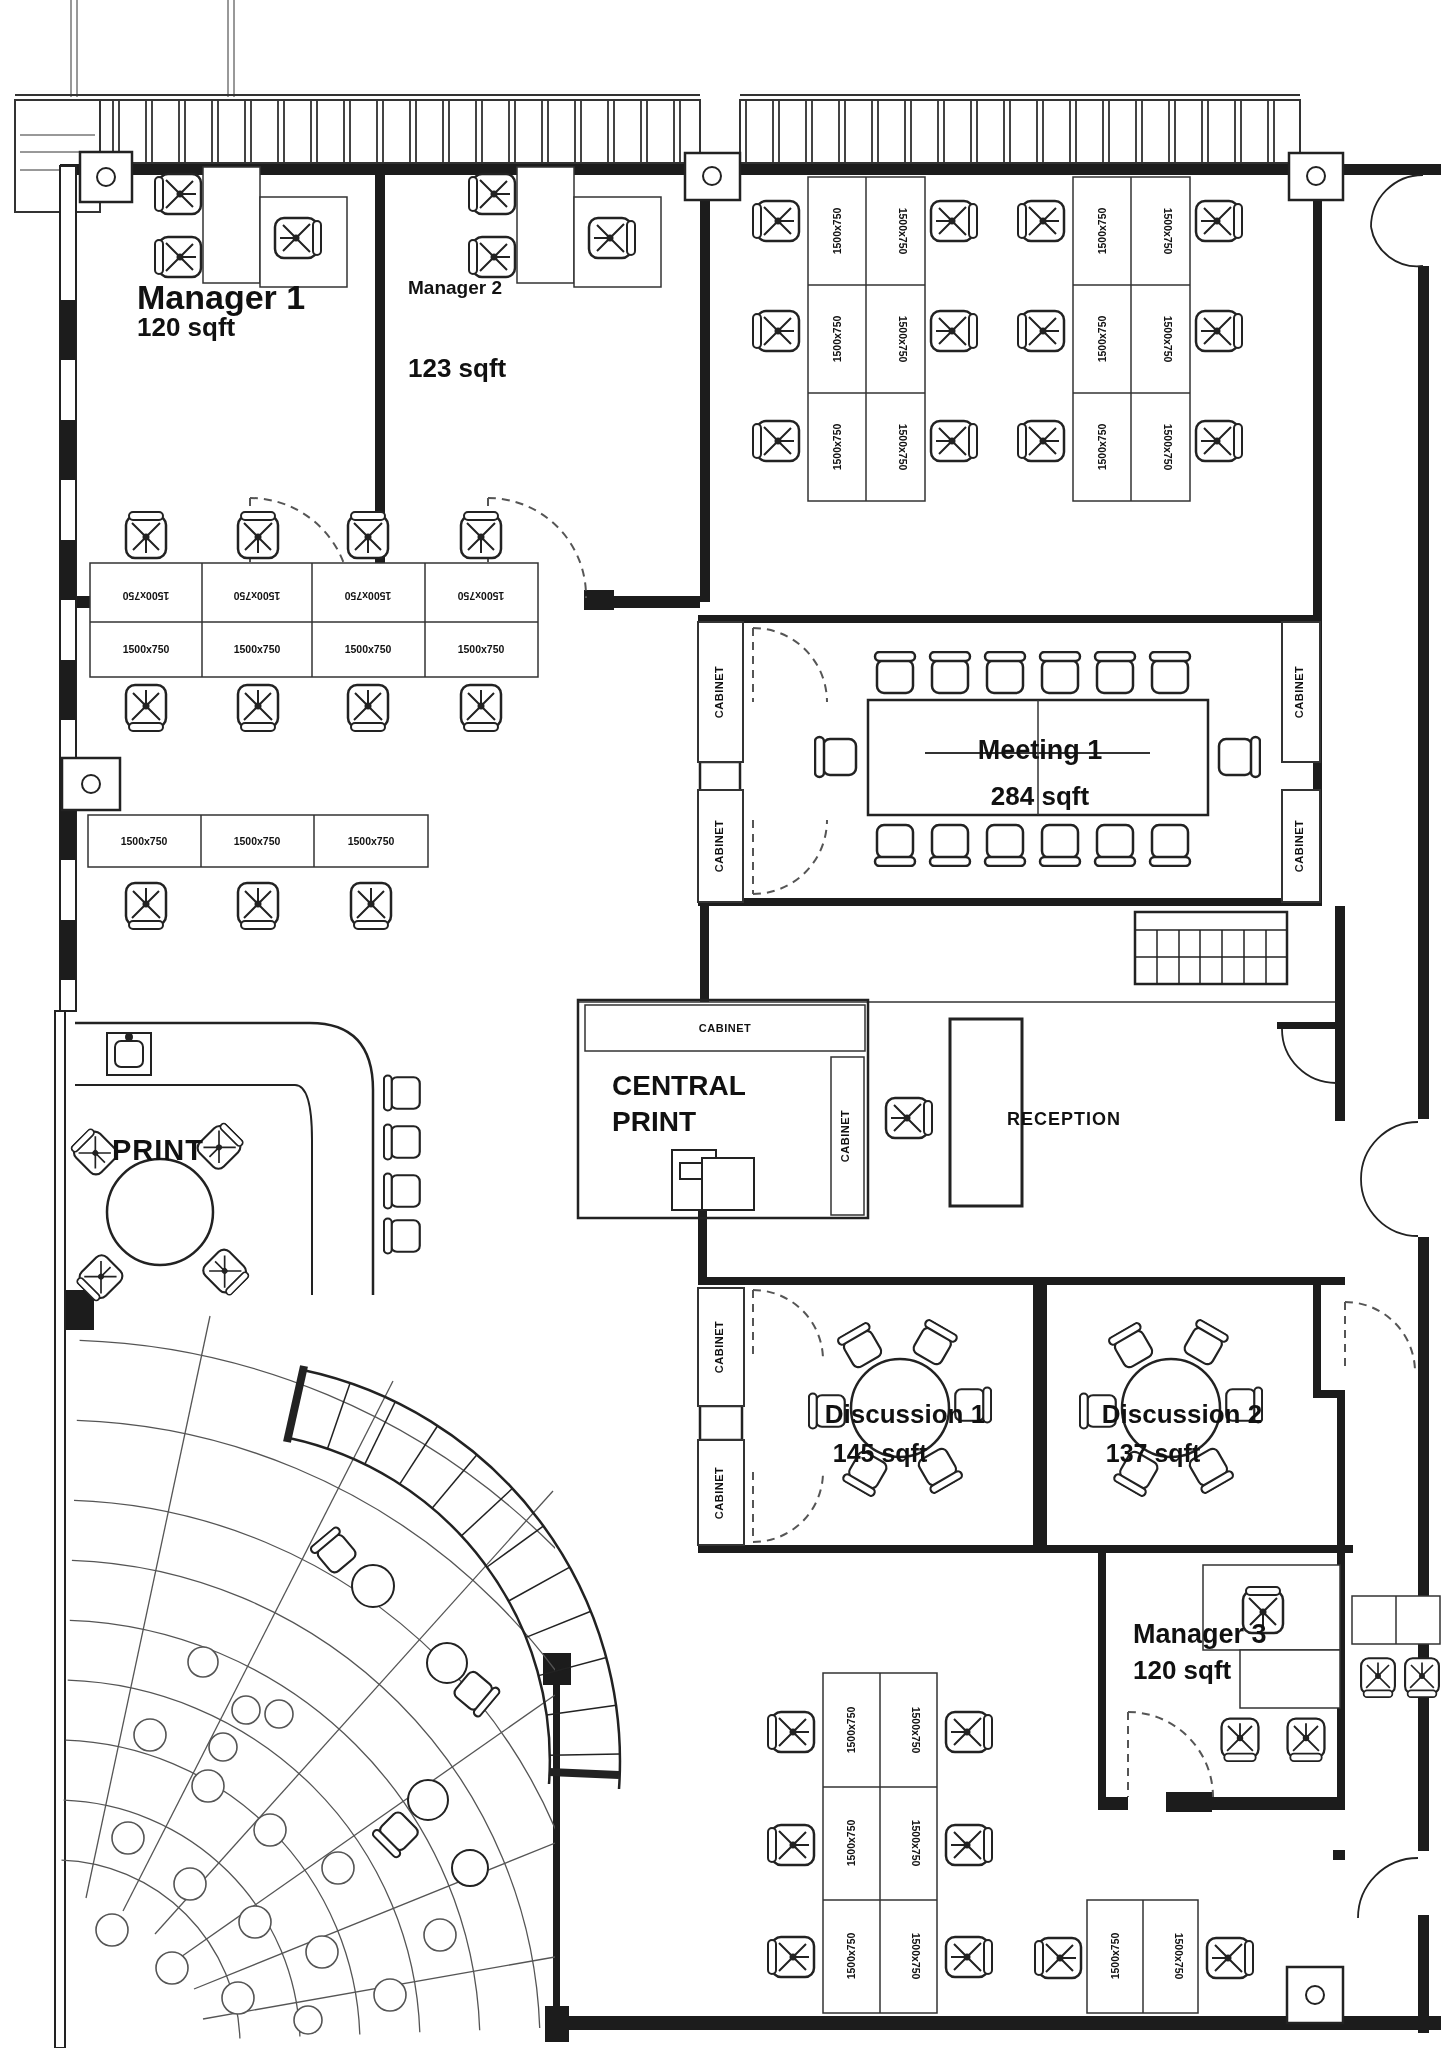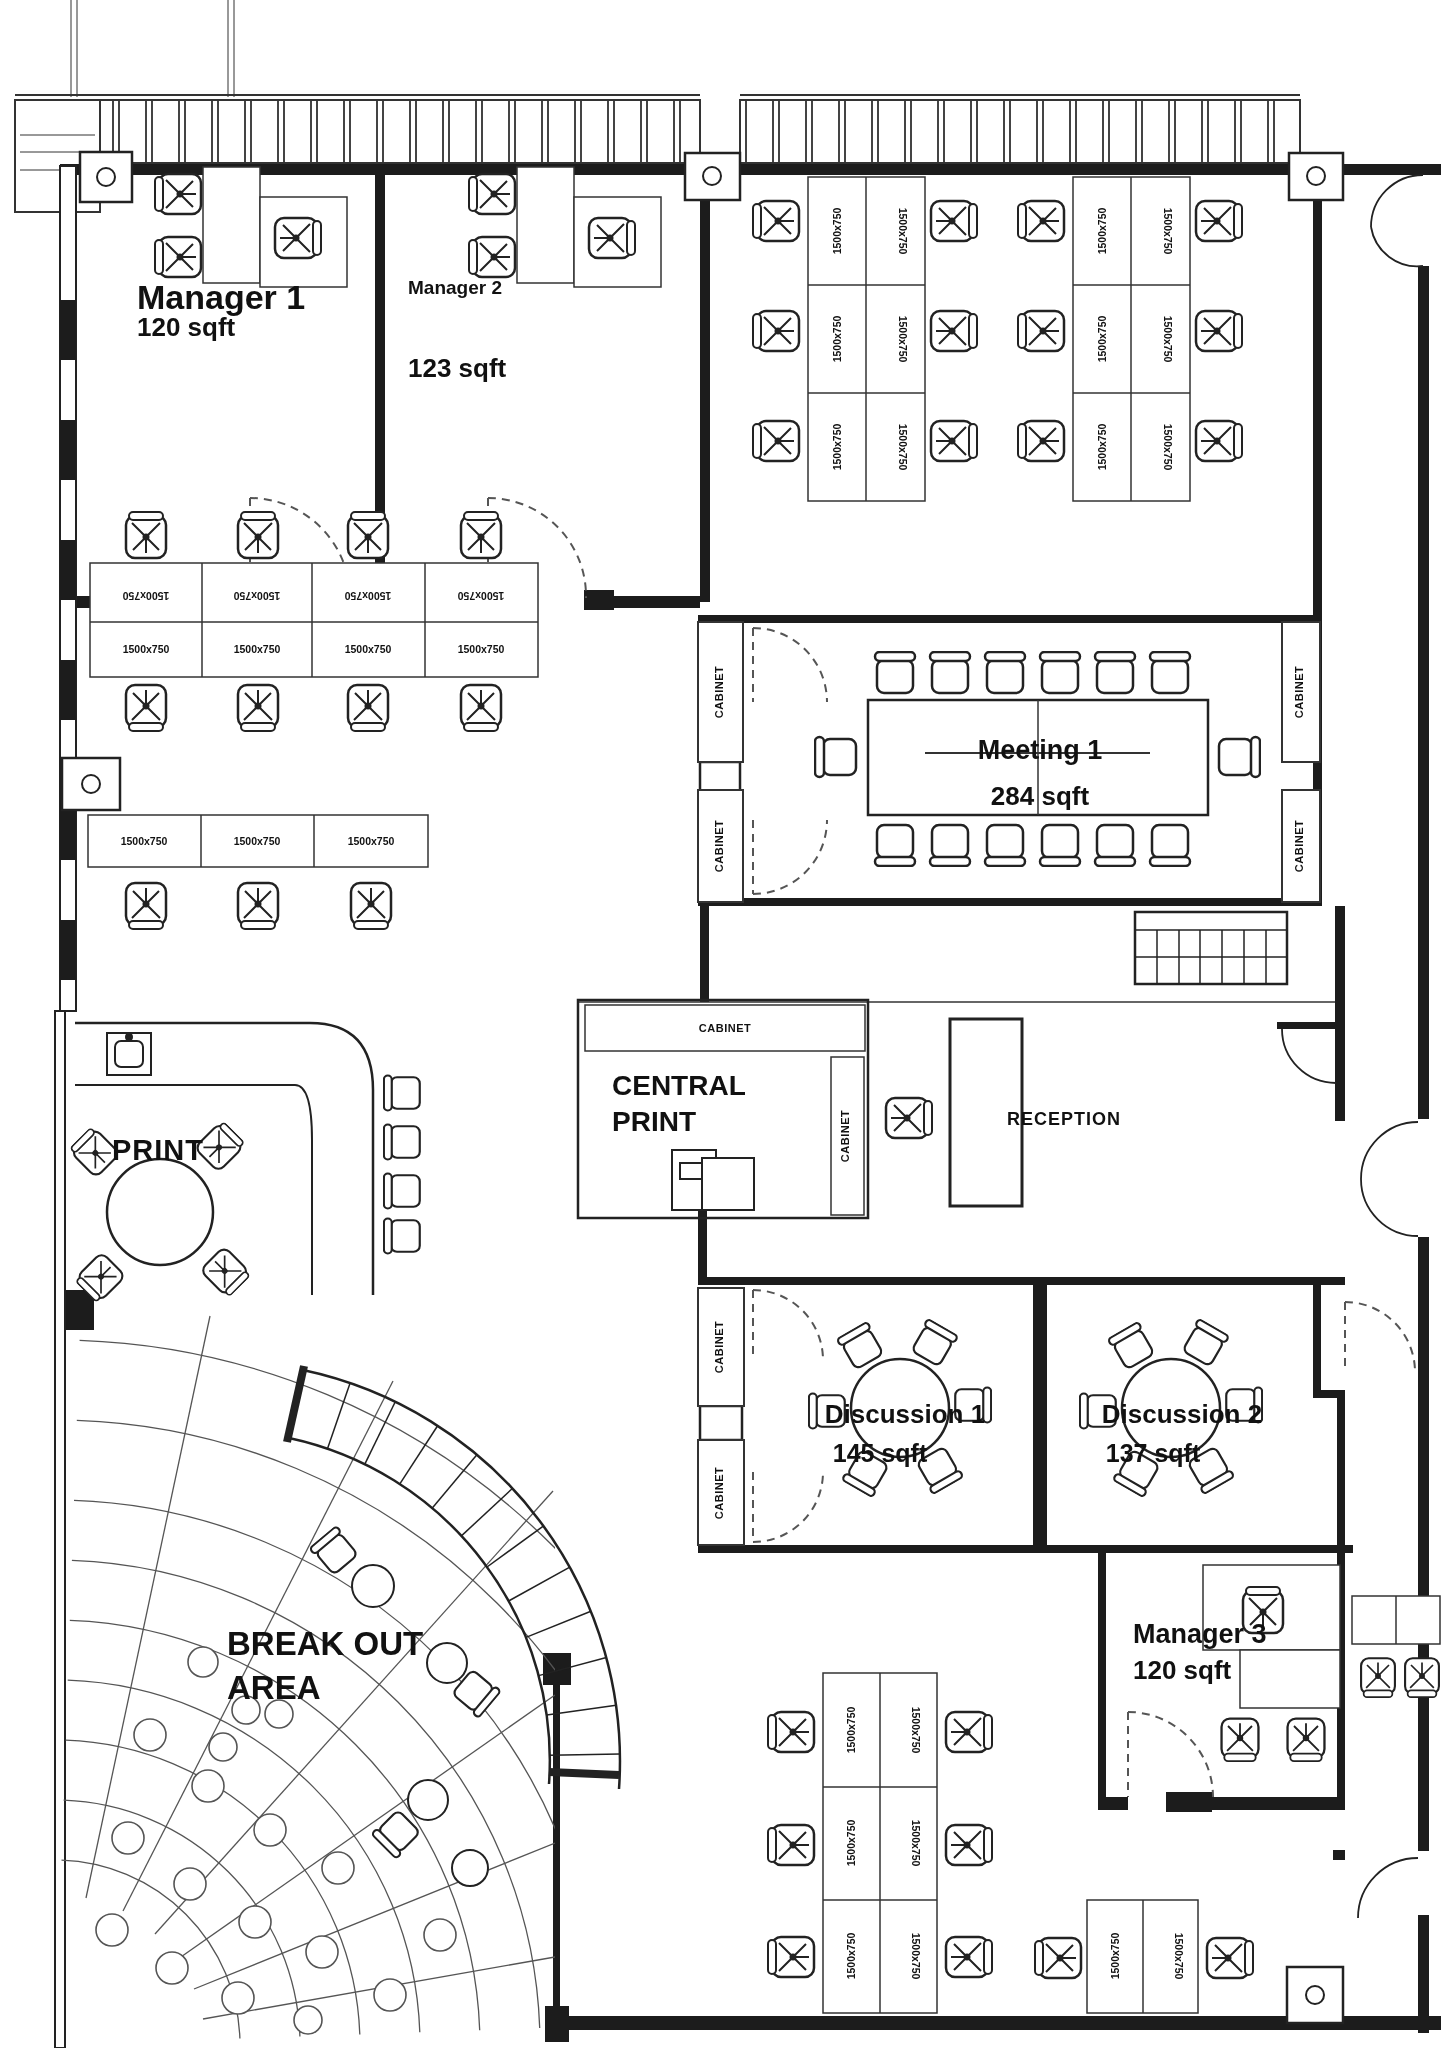--- a/index.html
+++ b/index.html
@@ -482,15 +482,13 @@
 
 <div class="lbl ctr" style="left:795px;top:1398px;width:220px;font-size:26px;">Discussion 1</div>
 <div class="lbl ctr" style="left:800px;top:1438px;width:160px;font-size:25px;">145 sqft</div>
 
 <div class="lbl ctr" style="left:1072px;top:1398px;width:220px;font-size:26px;">Discussion 2</div>
 <div class="lbl ctr" style="left:1073px;top:1438px;width:160px;font-size:25px;">137 sqft</div>
 
 <div class="lbl" style="left:1133px;top:1618px;font-size:27px;">Manager 3</div>
 <div class="lbl" style="left:1133px;top:1654px;font-size:26px;">120 sqft</div>
 
-<div class="lbl" style="left:227px;top:1622px;font-size:33px;line-height:1.32;">BREAK OUT
-AREA</div>
 </div>
 
 </body></html>

